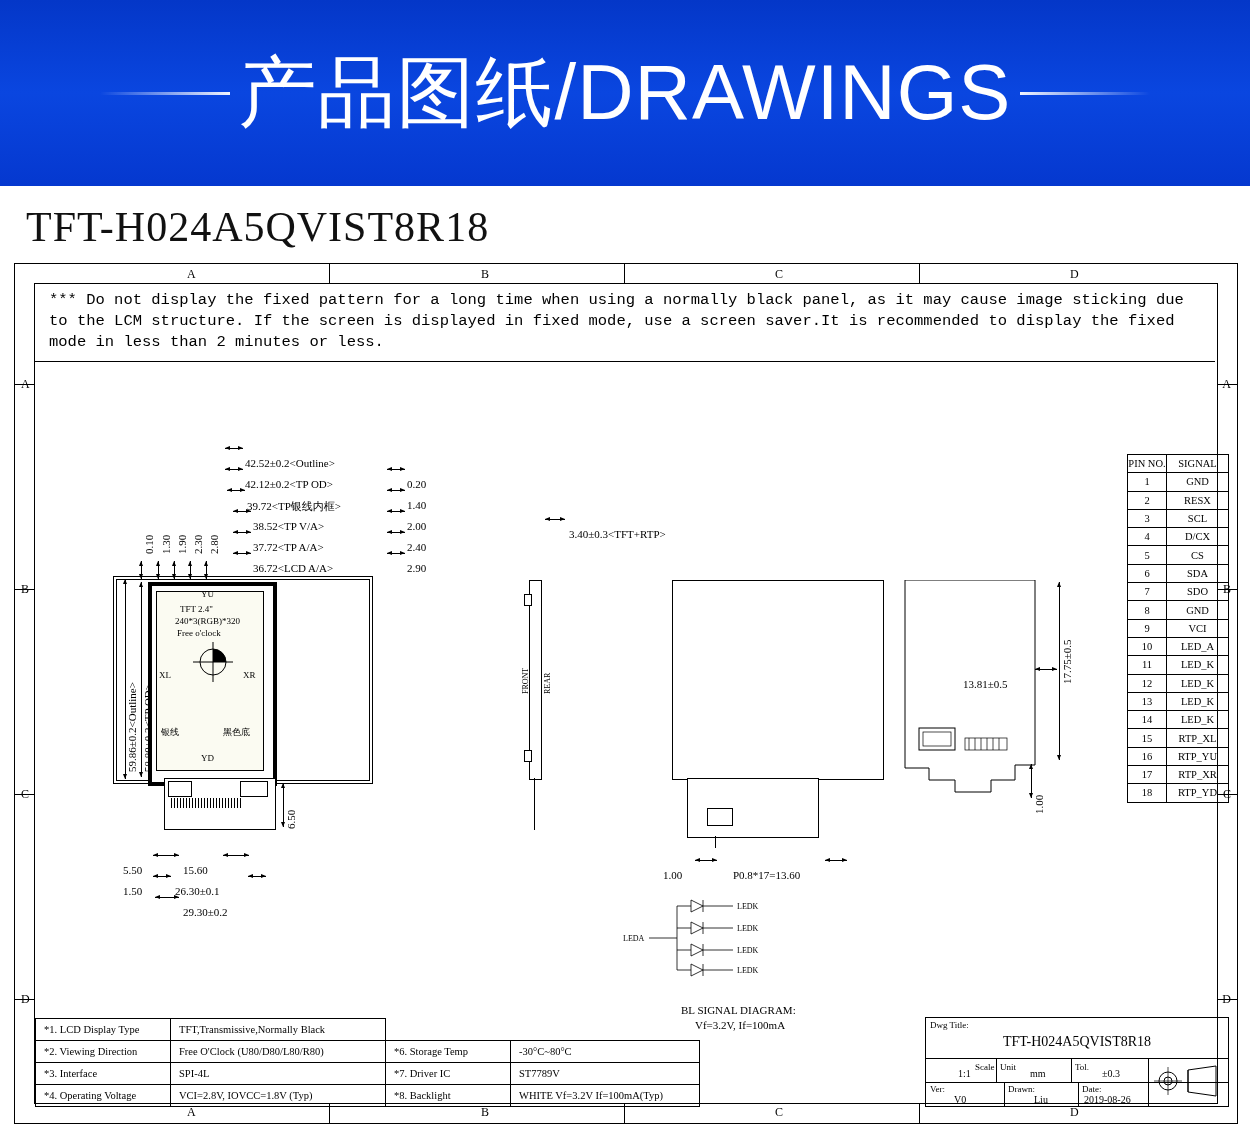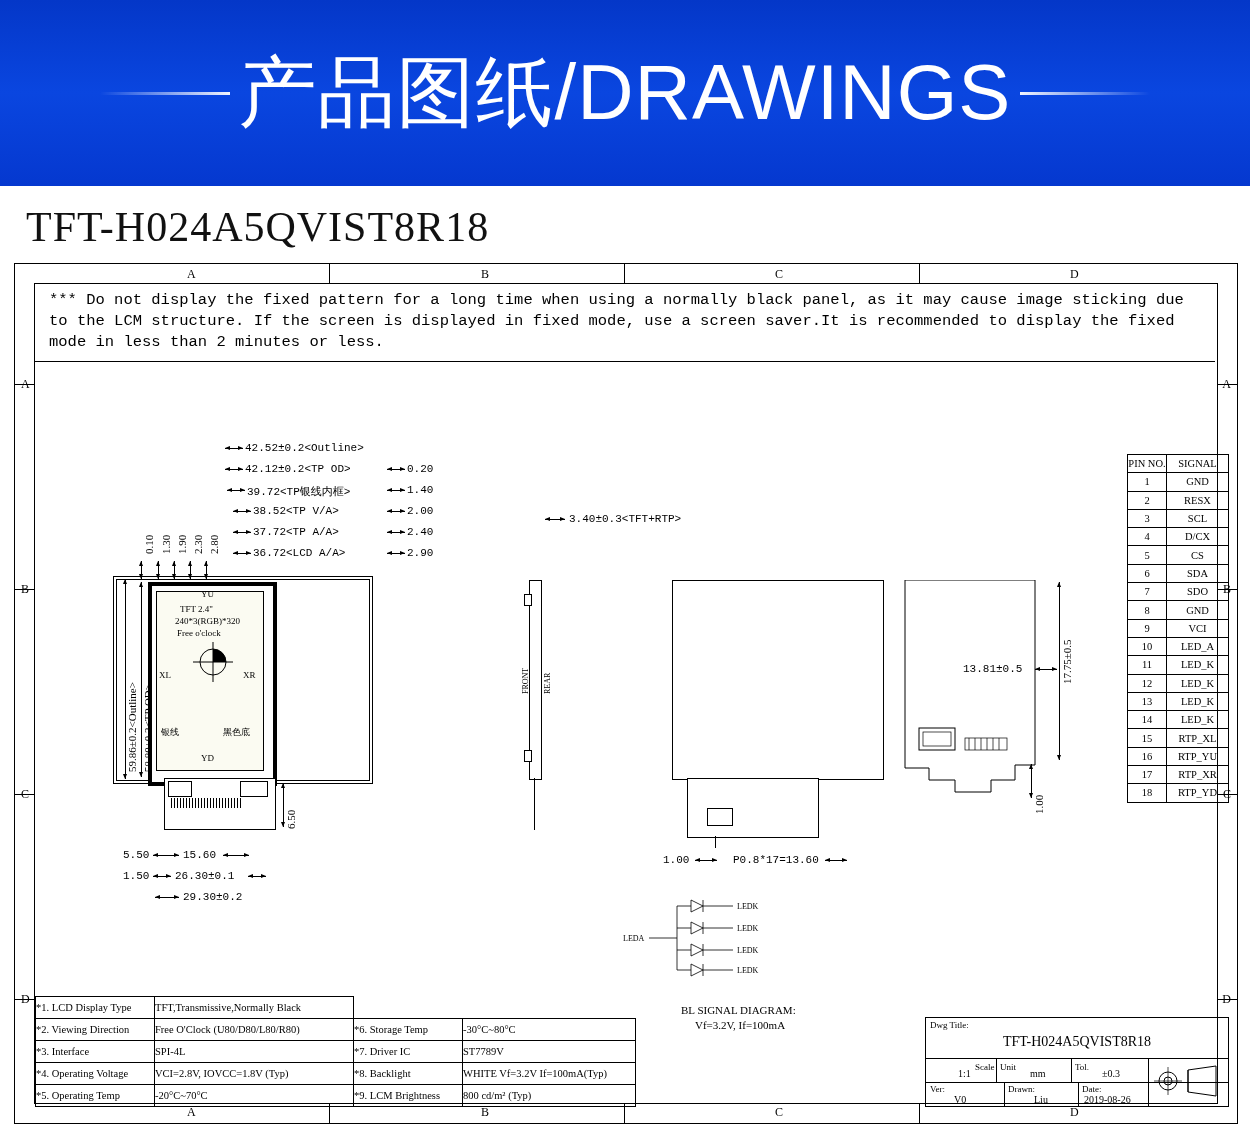--- a/index.html
+++ b/index.html
@@ -28,34 +28,34 @@
   .row-sep-r{position:absolute;right:0;width:19px;height:1px;background:#000;}
 
   .zlabel{position:absolute;font-size:12px;font-family:"Liberation Serif",serif;color:#000;}
 
   
   .note{position:absolute;left:20px;top:20px;width:1180px;height:78px;border-bottom:1px solid #000;box-sizing:border-box;
         padding:6px 10px 0 14px;font-family:"Liberation Mono",monospace;font-size:15.5px;line-height:21px;color:#000;}
 
   
   .txt{position:absolute;font-family:"Liberation Serif",serif;font-size:11px;color:#000;white-space:nowrap;}
-  .txtm{position:absolute;font-family:Liberation Mono, monospace;font-size:11px;color:#000;white-space:nowrap;}
+  .txtm{position:absolute;font-family:Liberation Serif, serif;font-size:11px;color:#000;white-space:nowrap;margin-top:15px;}
   .vtxt{position:absolute;font-family:"Liberation Serif",serif;font-size:11px;color:#000;white-space:nowrap;
         transform-origin:0 0;transform:rotate(-90deg);}
   .ln{position:absolute;background:#000;}
   .vl{width:1px;}
 
   
   .pintable{position:absolute;right:8px;top:190px;width:102px;border:1px solid #000;border-collapse:collapse;}
   .pintable td{border:1px solid #000;font-family:"Liberation Serif",serif;font-size:10.5px;text-align:center;height:17.3px;padding:0;}
   .pintable td.n{width:38px;}
 
   
   .spec{position:absolute;left:20px;bottom:16px;border-collapse:collapse;}
-  .spec td{border:1px solid #000;font-family:"Liberation Serif",serif;font-size:10.5px;padding:1px 0;height:19px;}
+  .spec td{border:1px solid #000;font-family:"Liberation Serif",serif;font-size:10.5px;padding:1px 8px;height:19px;}
   .spec td.k{width:118px;}
   .spec td.v{width:198px;}
   .spec td.k2{width:108px;}
   .spec td.v2{width:172px;}
 
   
   .titleblock{position:absolute;right:8px;bottom:16px;width:302px;height:88px;border:1px solid #000;}
   .tb-row{position:absolute;left:0;width:100%;border-top:1px solid #000;}
   .tb-cell{position:absolute;font-family:"Liberation Serif",serif;font-size:10px;color:#000;}
   .tb-lab{font-size:9px;}
@@ -402,26 +402,20 @@
           <td class="v">SPI-4L</td>
           <td class="k2">*7. Driver IC</td>
           <td class="v2">ST7789V</td>
         </tr>
         <tr>
           <td class="k">*4. Operating Voltage</td>
           <td class="v">VCI=2.8V, IOVCC=1.8V (Typ)</td>
           <td class="k2">*8. Backlight</td>
           <td class="v2">WHITE Vf=3.2V If=100mA(Typ)</td>
         </tr>
-        <tr>
-          <td class="k">*5. Operating Temp</td>
-          <td class="v">-20°C~70°C</td>
-          <td class="k2">*9. LCM Brightness</td>
-          <td class="v2">800 cd/m² (Typ)</td>
-        </tr>
       </tbody>
   </table>
 
   <div class="titleblock">
     <div class="tb-cell tb-lab" style="left:4px;top:2px;">Dwg Title:</div>
     <div class="tb-cell" style="left:0;top:16px;width:100%;text-align:center;font-size:14px;">TFT-H024A5QVIST8R18</div>
     <div class="tb-row" style="top:40px;"></div>
     <div class="tb-row" style="top:64px;"></div>
     <div class="ln vl" style="left:70px;top:40px;height:24px;"></div>
     <div class="ln vl" style="left:145px;top:40px;height:24px;"></div>

